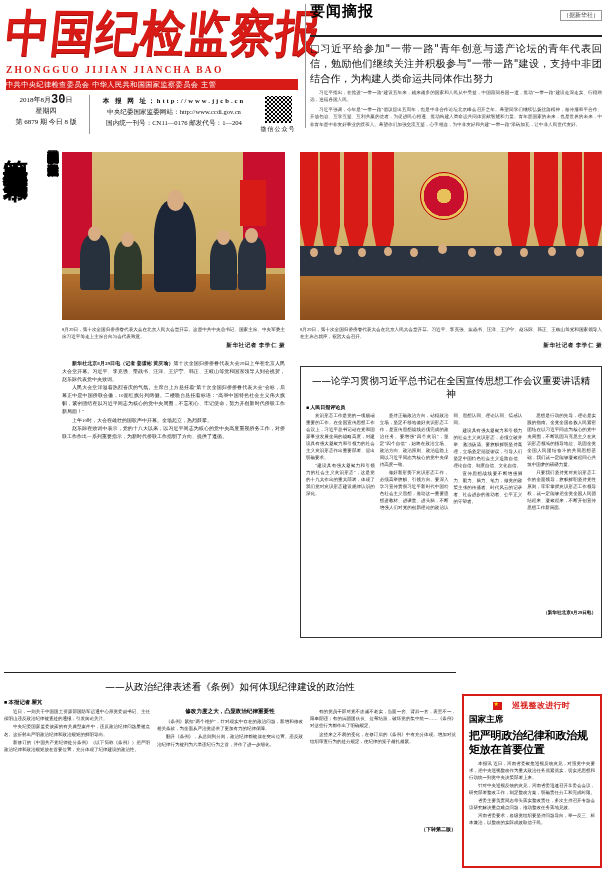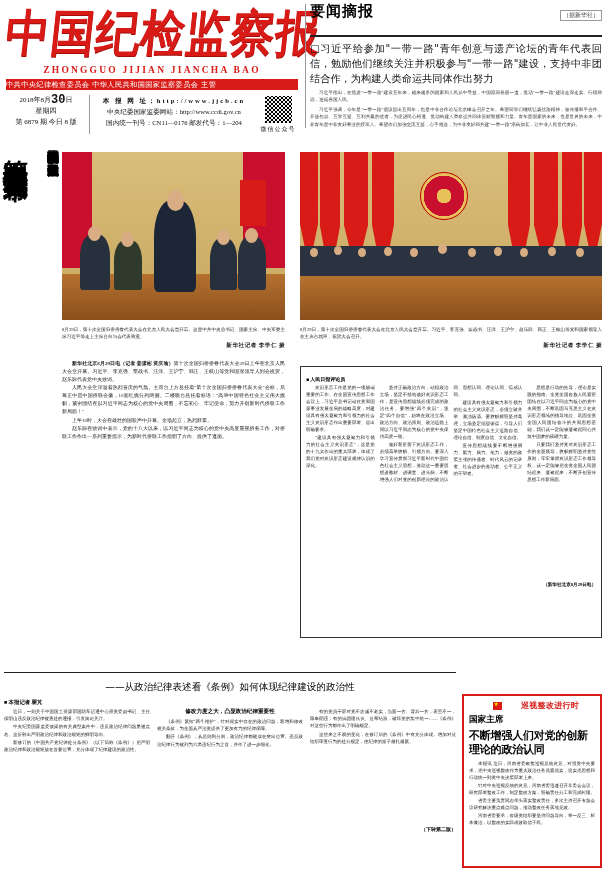--- a/index.html
+++ b/index.html
@@ -21,21 +21,20 @@
     letter-spacing: 1px;
     text-align: center;
     line-height: 1.0;
     padding-top: 8px;
     transform: skewX(-6deg) scaleY(1.12);
     text-shadow: 0.5px 0.5px 0 #a30e0a;
     white-space: nowrap;
   }
   .mast-pinyin {
     margin-top: 9px;
-    text-align: center;
     font-size: 9.5px;
     font-weight: bold;
     letter-spacing: 2.2px;
     color: #d81b16;
     font-family: "Liberation Serif", serif;
   }
   .mast-redbar {
     margin-top: 4px;
     background: #d81b16;
     color: #fff;
@@ -135,21 +134,21 @@
   .ba-sub { font-size: 9.6px; text-align: center; margin-top: 1px; font-family: "DejaVu Sans", sans-serif; }
   .ba-byline { font-size: 5.4px; font-weight: bold; margin-top: 5px; }
   .ba-cols { margin-top: 2px; column-count: 3; column-gap: 7px; height: 118px; }
   .ba-cols p { font-size: 4.5px; line-height: 7.2px; text-indent: 9px; text-align: justify; color: #222; margin-bottom: 1px; }
   .ba-sh { font-size: 5.6px; font-weight: bold; text-align: center; margin: 3px 0 2px 0; }
   .ba-cont { font-size: 5px; text-align: right; font-weight: bold; }
 
   
   .redbox { position: absolute; left: 462px; top: 694px; width: 140px; height: 174px;
     border: 2px solid #d81b16; padding: 4px 5px; }
-  .rb-tag { display: flex; align-items: center; gap: 19px; padding-left: 24px; }
+  .rb-tag { display: flex; align-items: center; gap: 10px; padding-left: 24px; }
   .rb-flag { width: 9px; height: 8px; background: #d81b16; position: relative; }
   .rb-flag::after { content: "★"; position: absolute; left: 0.5px; top: -1.5px; font-size: 6px; color: #ffde00; }
   .rb-tagtext { font-size: 8px; font-weight: bold; color: #d81b16; letter-spacing: 0.3px; font-family: "DejaVu Sans", sans-serif; }
   .rb-org { font-size: 8.6px; font-weight: bold; margin-top: 3px; font-family: "DejaVu Sans", sans-serif; }
   .rb-title { font-size: 11px; font-weight: bold; line-height: 14px; margin-top: 2px;
     font-family: "Liberation Serif", serif; letter-spacing: -0.2px; }
   .rb-body { margin-top: 4px; font-size: 4.5px; line-height: 7px; text-align: justify; color: #222; }
   .rb-body p { text-indent: 9px; margin-bottom: 1px; }
 
   .hr-thick { position: absolute; background: #222; }
@@ -254,20 +253,21 @@
   </div>
 
   <div class="story-left">
     <p><span class="lead-b">新华社北京8月29日电（记者 姜潇彬 黄庆瑜）</span><span>第十次全国归侨侨眷代表大会29日上午在北京人民大会堂开幕。习近平、李克强、栗战书、汪洋、王沪宁、韩正、王岐山等党和国家领导人到会祝贺，赵乐际代表党中央致词。</span></p>
     <p>人民大会堂洋溢着热烈喜庆的气氛。主席台上方悬挂着"第十次全国归侨侨眷代表大会"会标，后幕正中是中国侨联会徽，10面红旗分列两侧。二楼眺台悬挂着标语："高举中国特色社会主义伟大旗帜，紧密团结在以习近平同志为核心的党中央周围，不忘初心、牢记使命，努力开创新时代侨联工作新局面！"</p>
     <p>上午10时，大会在雄壮的国歌声中开幕。全场起立，热烈鼓掌。</p>
     <p>赵乐际在致词中表示，党的十八大以来，以习近平同志为核心的党中央高度重视侨务工作，对侨联工作作出一系列重要指示，为新时代侨联工作指明了方向、提供了遵循。</p>
   </div>
 
   <div class="feature">
+    <div class="ft-sub">——论学习贯彻习近平总书记在全国宣传思想工作会议重要讲话精神</div>
     <div class="ft-byline">■ 人民日报评论员</div>
     <div class="ft-cols">
       <p>意识形态工作是党的一项极端重要的工作。在全国宣传思想工作会议上，习近平总书记站在党和国家事业发展全局的战略高度，对建设具有强大凝聚力和引领力的社会主义意识形态作出重要部署、提出明确要求。</p>
       <p>"建设具有强大凝聚力和引领力的社会主义意识形态"，这是党的十九大作出的重大部署，体现了我们党对意识形态建设规律认识的深化。</p>
       <p>坚持正确政治方向，站稳政治立场，坚定不移地做好意识形态工作，是宣传思想战线必须完成的政治任务。要增强"四个意识"，坚定"四个自信"，始终在政治立场、政治方向、政治原则、政治道路上同以习近平同志为核心的党中央保持高度一致。</p>
       <p>做好新形势下意识形态工作，必须高举旗帜、引领方向。要深入学习宣传贯彻习近平新时代中国特色社会主义思想，推动这一重要思想进教材、进课堂、进头脑，不断增强人们对党的创新理论的政治认同、思想认同、理论认同、情感认同。</p>
       <p>建设具有强大凝聚力和引领力的社会主义意识形态，必须立破并举、激浊扬清。要旗帜鲜明坚持真理，立场坚定批驳谬误，引导人们坚定中国特色社会主义道路自信、理论自信、制度自信、文化自信。</p>
       <p>宣传思想战线要不断增强脚力、眼力、脑力、笔力，做党的政策主张的传播者、时代风云的记录者、社会进步的推动者、公平正义的守望者。</p>
       <p>思想是行动的先导，理论是实践的指南。全党全国各族人民紧密团结在以习近平同志为核心的党中央周围，不断巩固马克思主义在意识形态领域的指导地位、巩固全党全国人民团结奋斗的共同思想基础，我们就一定能够凝聚起同心共筑中国梦的磅礴力量。</p>
       <p>只要我们坚持党对意识形态工作的全面领导，旗帜鲜明坚持党性原则，牢牢掌握意识形态工作领导权，就一定能够把全党全国人民团结起来、凝聚起来，不断开创宣传思想工作新局面。</p>
@@ -292,21 +292,21 @@
     </div>
     <div class="ba-cont">（下转第二版）</div>
   </div>
 
   <div class="redbox">
     <div class="rb-tag">
       <span class="rb-flag"></span>
       <span class="rb-tagtext">巡视整改进行时</span>
     </div>
     <div class="rb-org">国家主席</div>
-    <div class="rb-title">不断增强人们对党的创新理论的政治认同</div>
+    <div class="rb-title">把严明政治纪律和政治规矩放在首要位置</div>
     <div class="rb-body">
       <p>本报讯 近日，河南省委聚焦巡视反馈意见，对照党中央要求，把中央巡视整改作为重大政治任务抓紧抓实，切实把思想和行动统一到党中央决策部署上来。</p>
       <p>针对中央巡视反馈的意见，河南省委迅速召开常委会会议，研究部署整改工作，制定整改方案，明确责任分工和完成时限。</p>
       <p>省委主要负责同志带头落实整改责任，多次主持召开专题会议研究解决重点难点问题，推动整改任务落地见效。</p>
       <p>河南省委要求，各级党组织要坚持问题导向，举一反三、标本兼治，以整改的实际成效取信于民。</p>
     </div>
   </div>
 
 </div>
 

